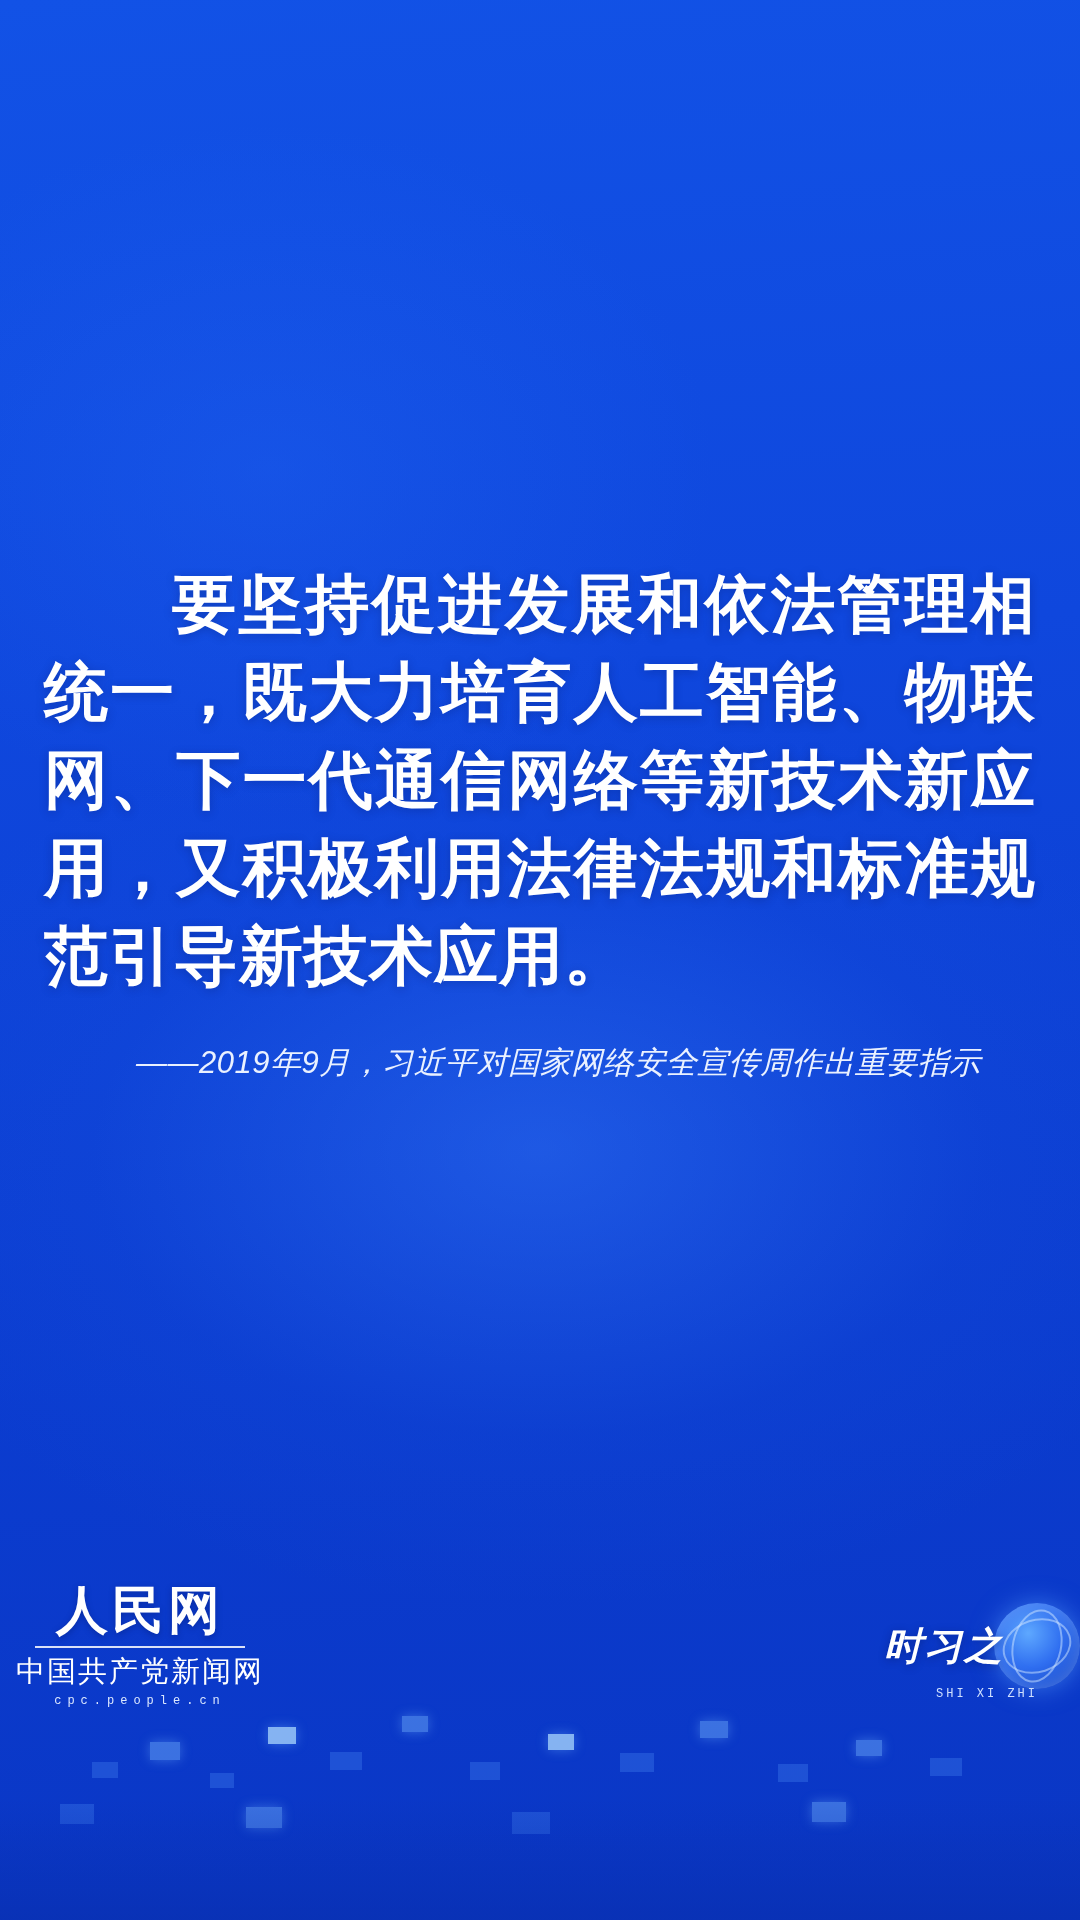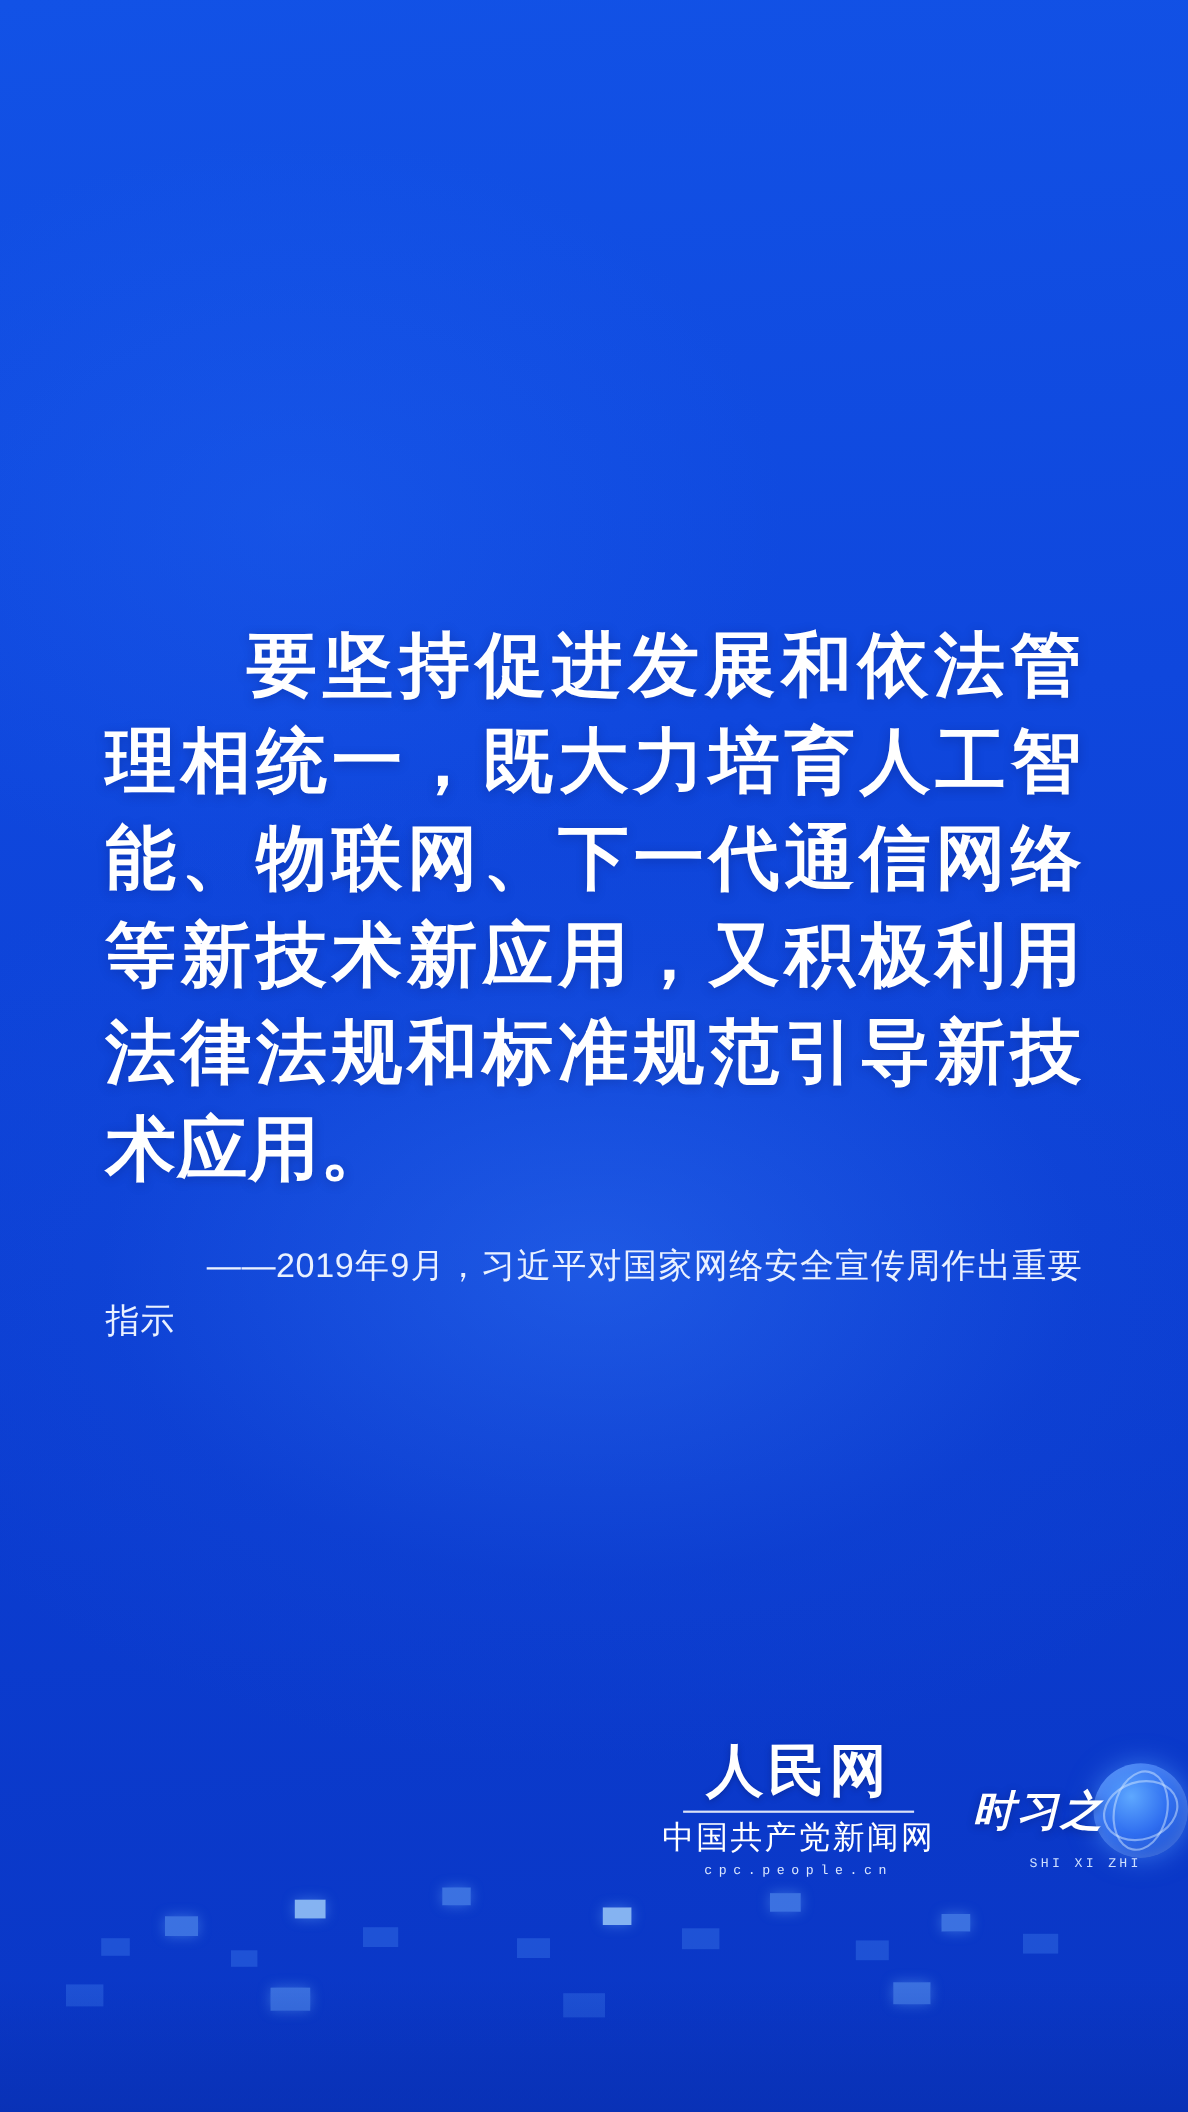--- a/index.html
+++ b/index.html
@@ -42,21 +42,21 @@
     background: radial-gradient(ellipse at center, rgba(40,110,250,0.25) 0%, rgba(20,80,220,0) 70%);
     pointer-events: none;
   }
 
   
   .quote-wrap {
     position: absolute;
     left: 0;
     right: 0;
     top: 560px;
-    padding: 0 96px;
+    padding: 0 44px;
     box-sizing: border-box;
   }
   .quote-text {
     color: #ffffff;
     font-size: 64px;
     line-height: 88px;
     letter-spacing: 1px;
     font-weight: 700;
     text-indent: 128px;
     text-align: justify;
@@ -66,31 +66,32 @@
 
   .attribution {
     margin-top: 38px;
     color: #eaf1ff;
     font-size: 31px;
     line-height: 50px;
     letter-spacing: 0.5px;
     text-indent: 92px;
     text-align: justify;
     font-weight: 400;
+    font-style: italic;
   }
 
   
   .logo-row {
     position: absolute;
-    left: 4px;
+    left: 16px;
     right: 0;
     top: 1585px;
     display: flex;
     align-items: center;
-    justify-content: flex-end;
+    justify-content: space-between;
     gap: 34px;
   }
   .people-logo {
     display: flex;
     flex-direction: column;
     align-items: center;
     line-height: 1;
   }
   .people-logo .cn {
     font-size: 52px;

